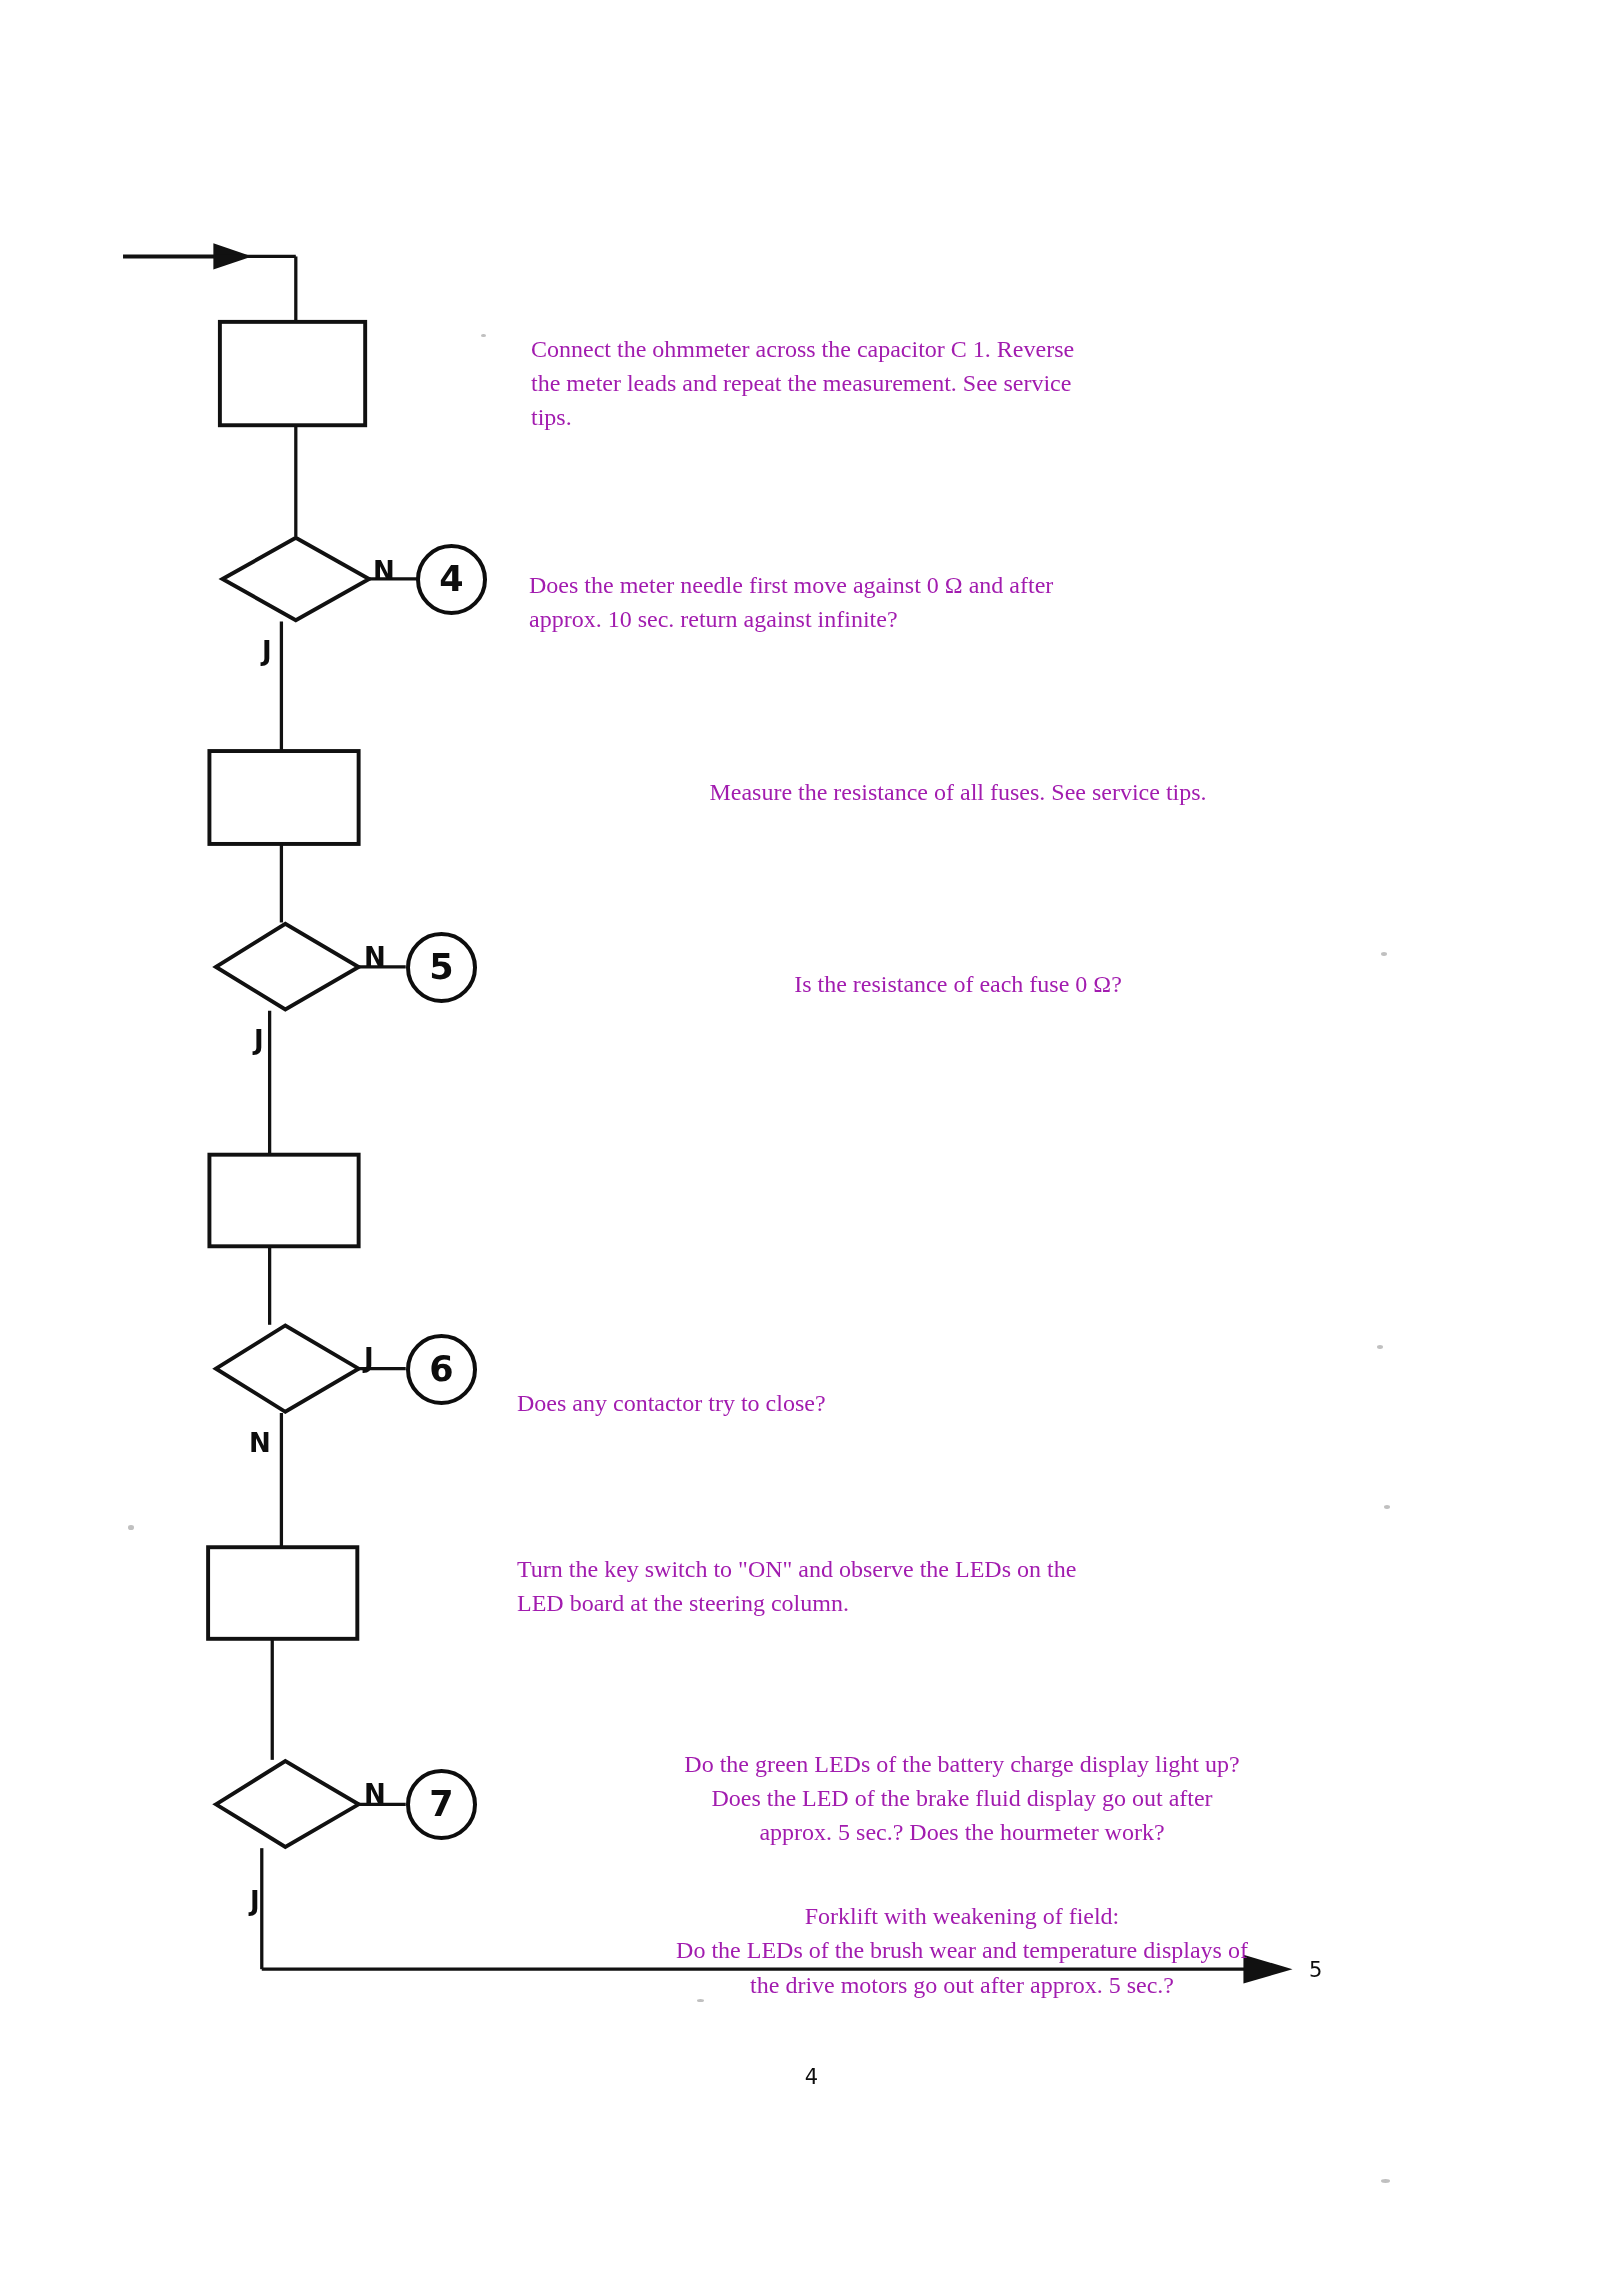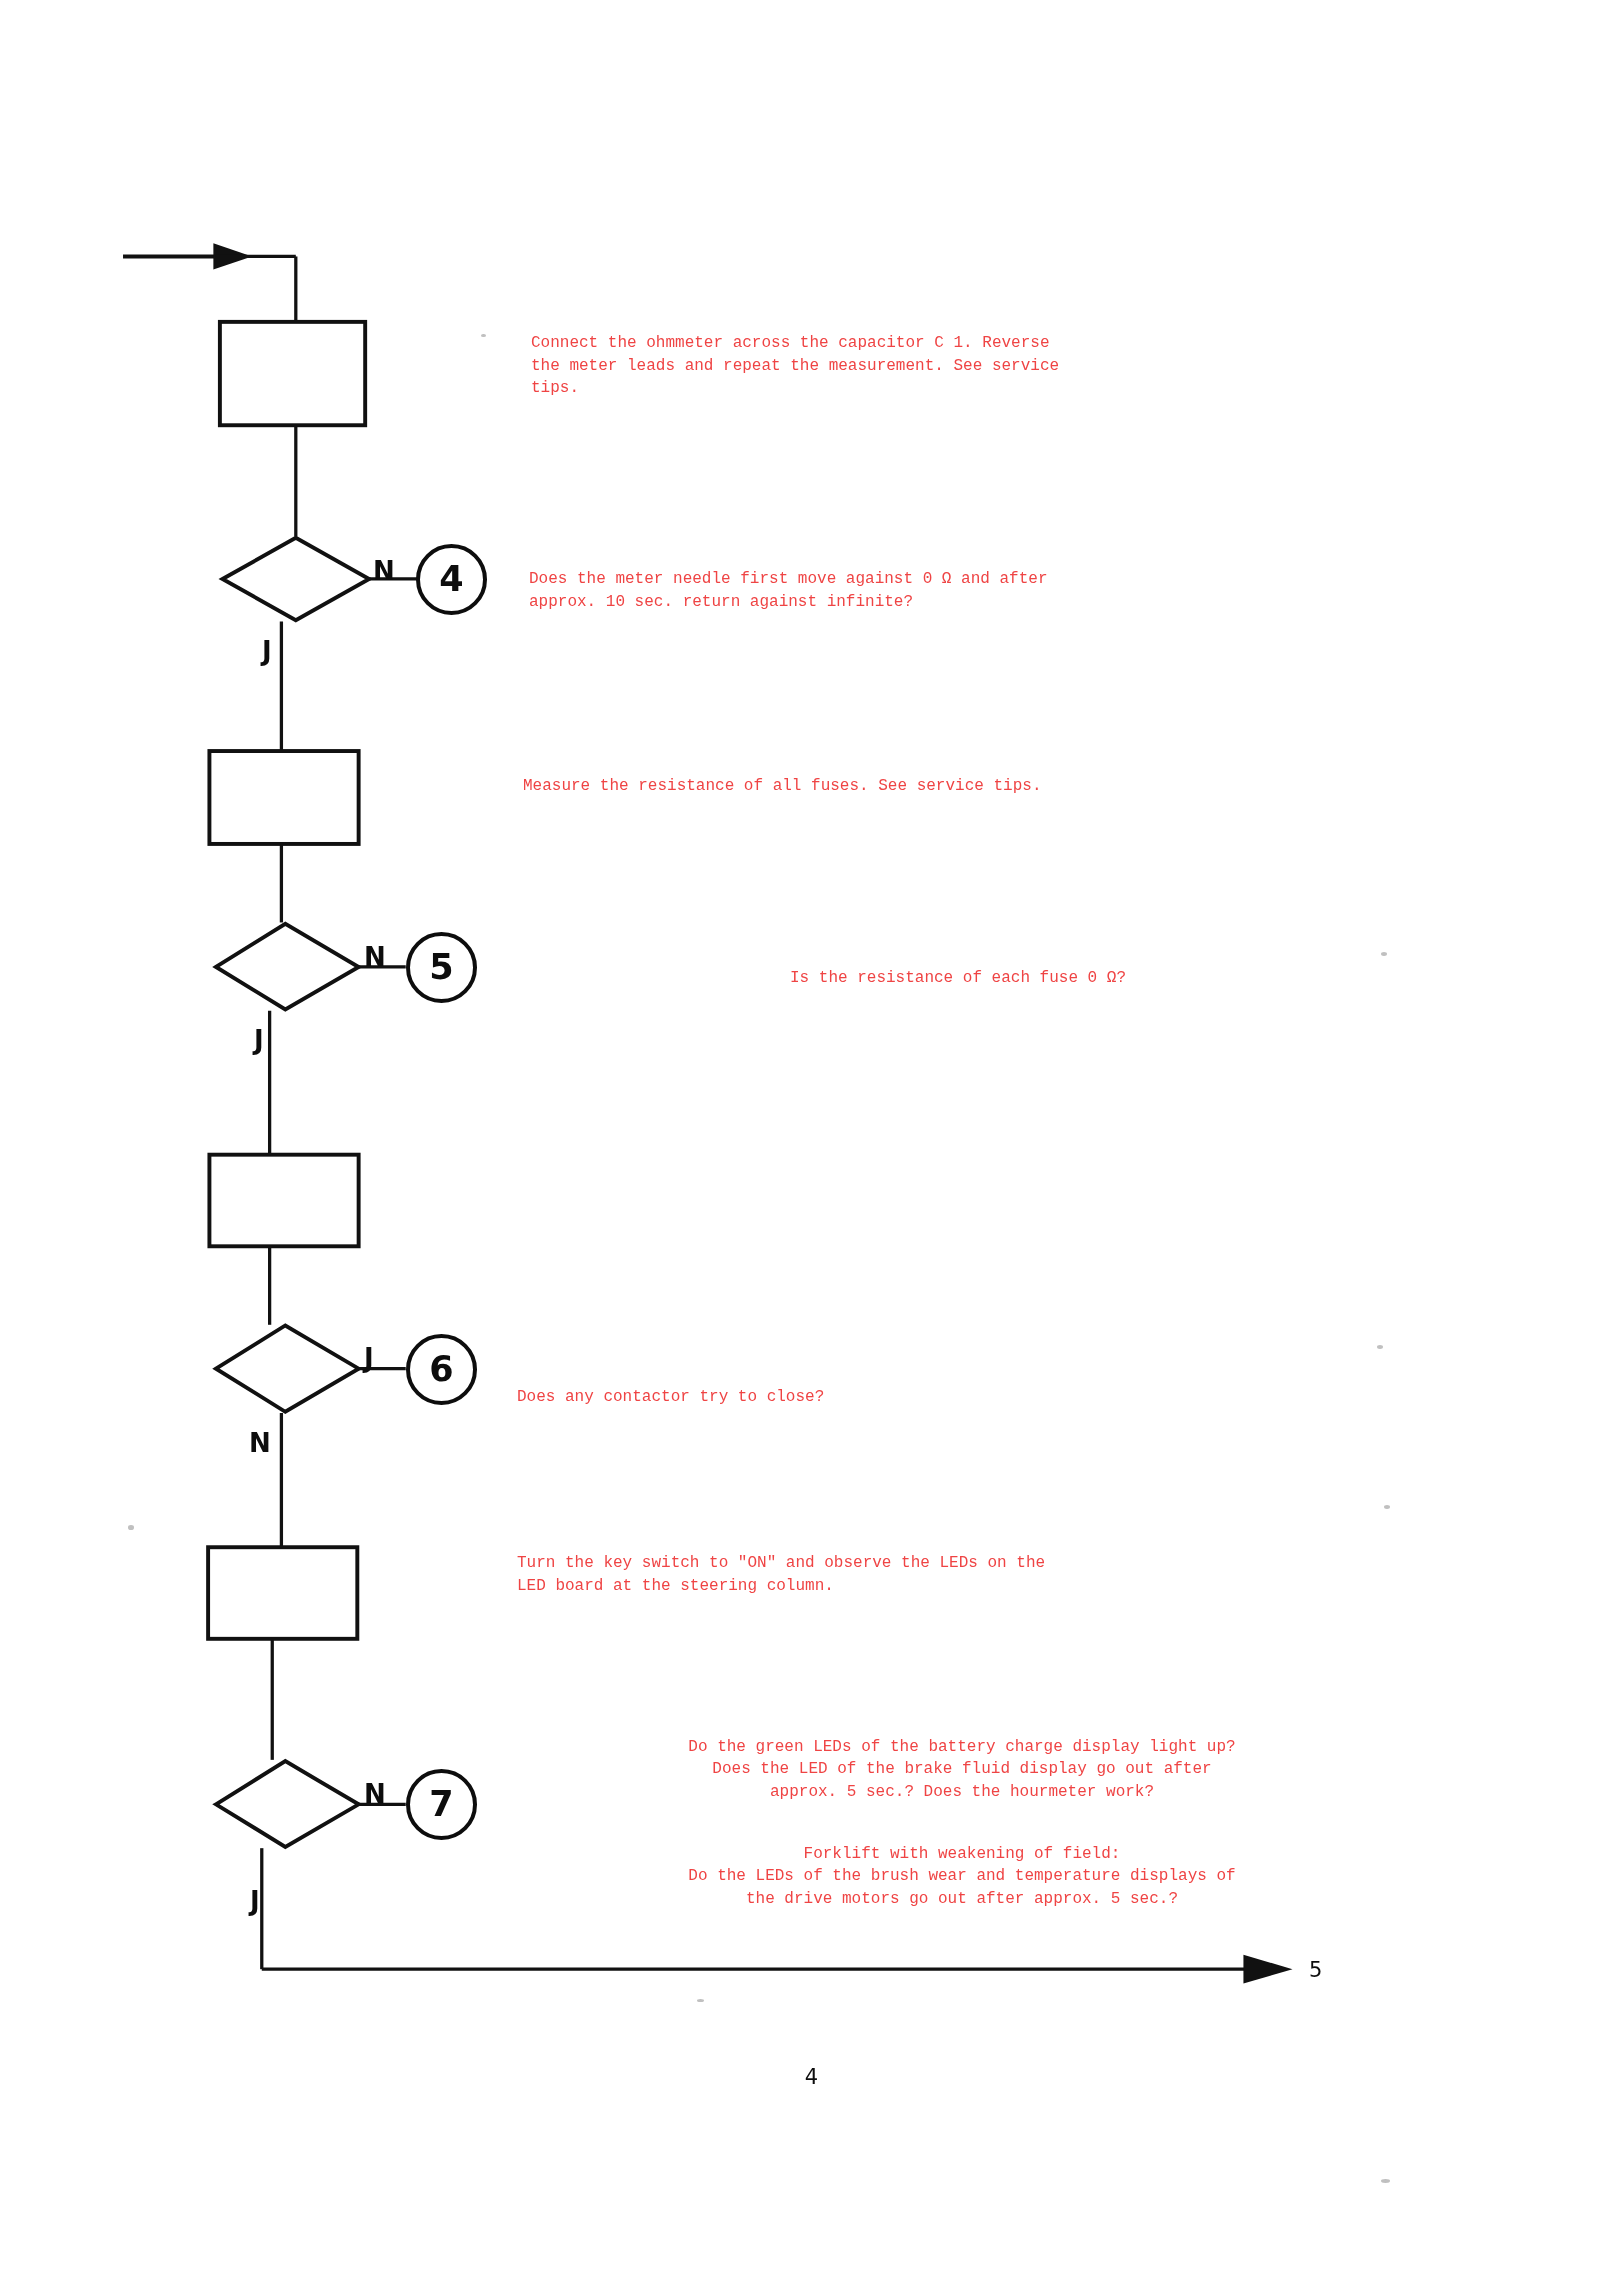--- a/index.html
+++ b/index.html
@@ -56,24 +56,24 @@
     font-family: "DejaVu Sans", sans-serif;
     font-weight: bold;
     font-size: 26px;
     line-height: 1;
     color: #0d0d0d;
   }
 
   
   .text-block {
     position: absolute;
-    font-family: Liberation Mono, monospace;
-    font-size: 16px;
+    font-family: Liberation Serif, serif;
+    font-size: 24px;
     line-height: 1.42;
-    color: #ef4444;
+    color: #a21caf;
     letter-spacing: 0px;
     white-space: pre-line;
   }
   .text-block .para + .para {
     margin-top: 16px;
   }
 
   
   #exit-label {
     position: absolute;
@@ -182,21 +182,21 @@
   <div class="branch-label" style="left:364px; top:1781px;">N</div>
   <div class="branch-label" style="left:250px; top:1888px;">J</div>
 
   <div class="text-block" style="left:531px; top:332px; width:870px;">Connect   the   ohmmeter across the capacitor C 1.   Reverse
 the  meter leads and repeat the measurement.  See service
 tips.</div>
 
   <div class="text-block" style="left:529px; top:568px; width:870px;">Does   the   meter needle first move against 0 Ω and  after
 approx. 10 sec. return against infinite?</div>
 
-  <div class="text-block" style="left:523px; top:775px; width:870px;">Measure the resistance of all fuses. See service tips.</div>
+  <div class="text-block" style="left:523px; top:775px; width:870px;text-align:center;">Measure the resistance of all fuses. See service tips.</div>
 
   <div class="text-block" style="left:523px; top:967px; width:870px;text-align:center;">Is the resistance of each fuse 0 Ω?</div>
 
 
   <div class="text-block" style="left:517px; top:1386px; width:870px;">Does any contactor try to close?</div>
 
   <div class="text-block" style="left:517px; top:1552px; width:877px;">Turn  the key switch to "ON" and observe the LEDs on  the
 LED board at the steering column.</div>
 
   <div class="text-block" style="left:517px; top:1713px; width:890px;text-align:center;">

